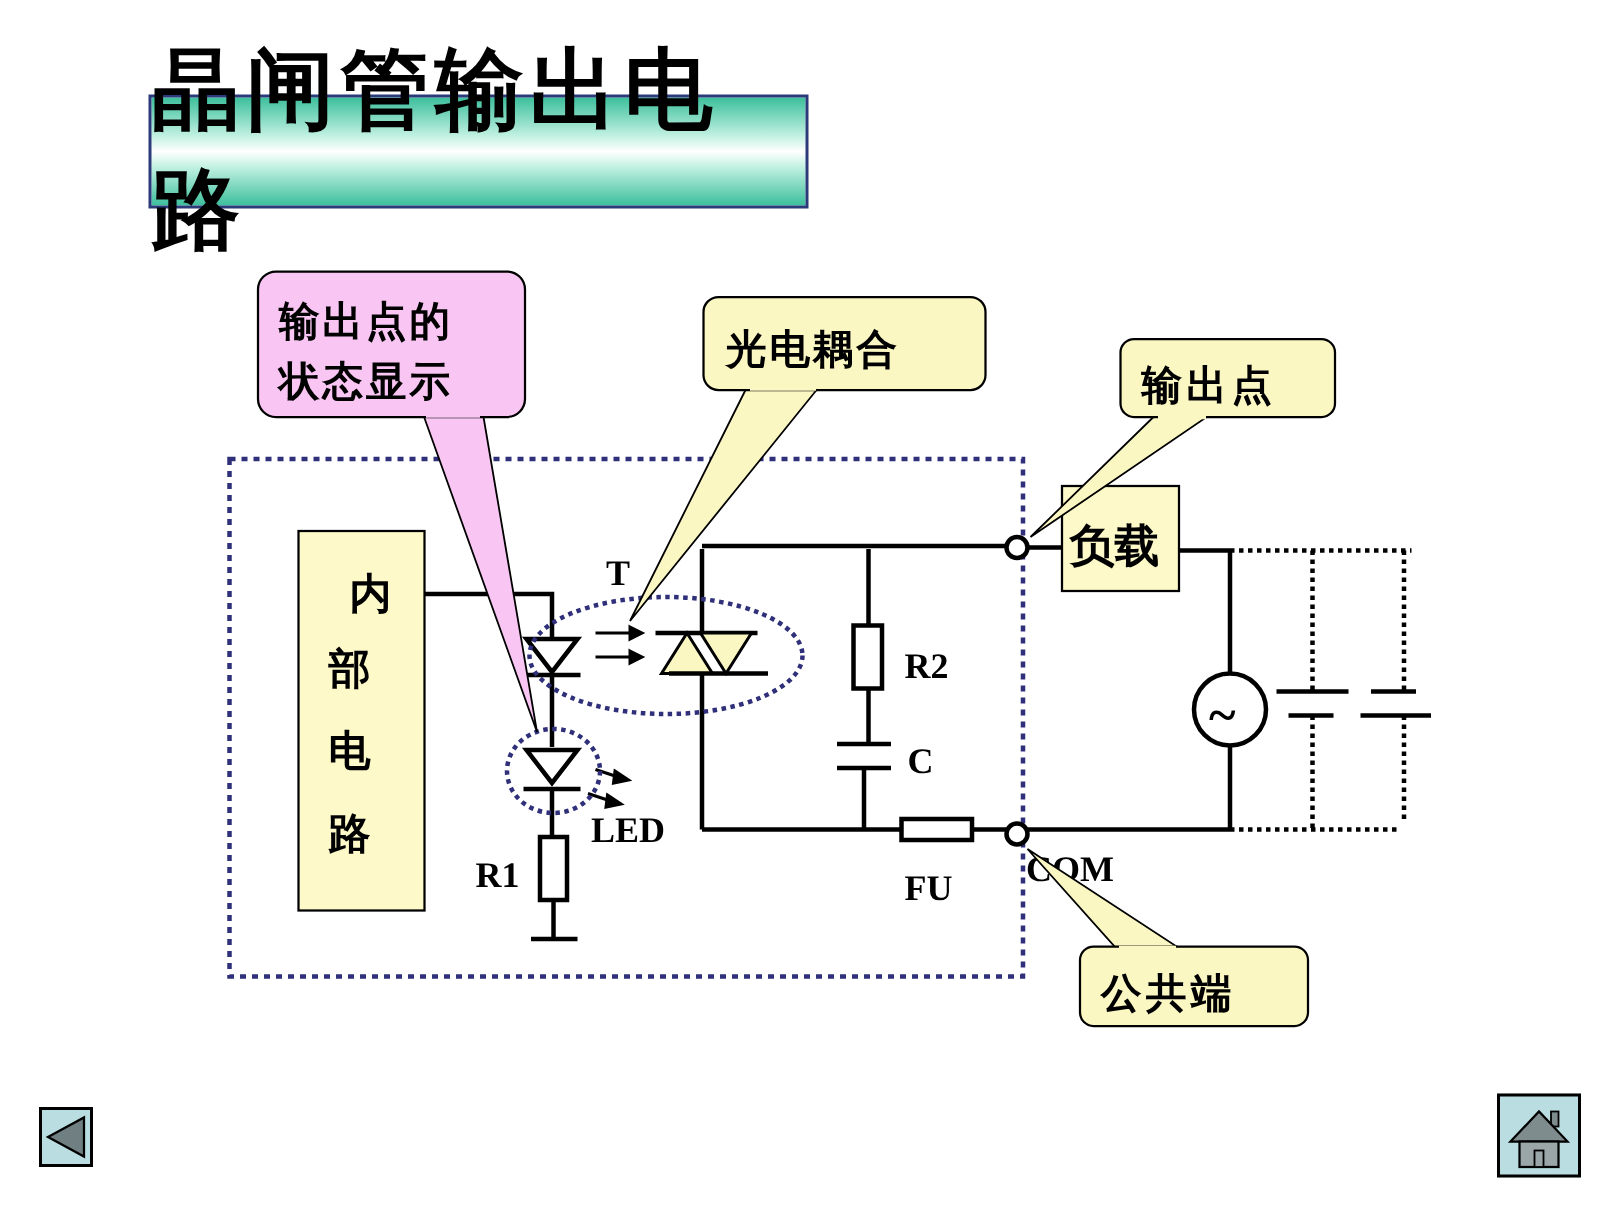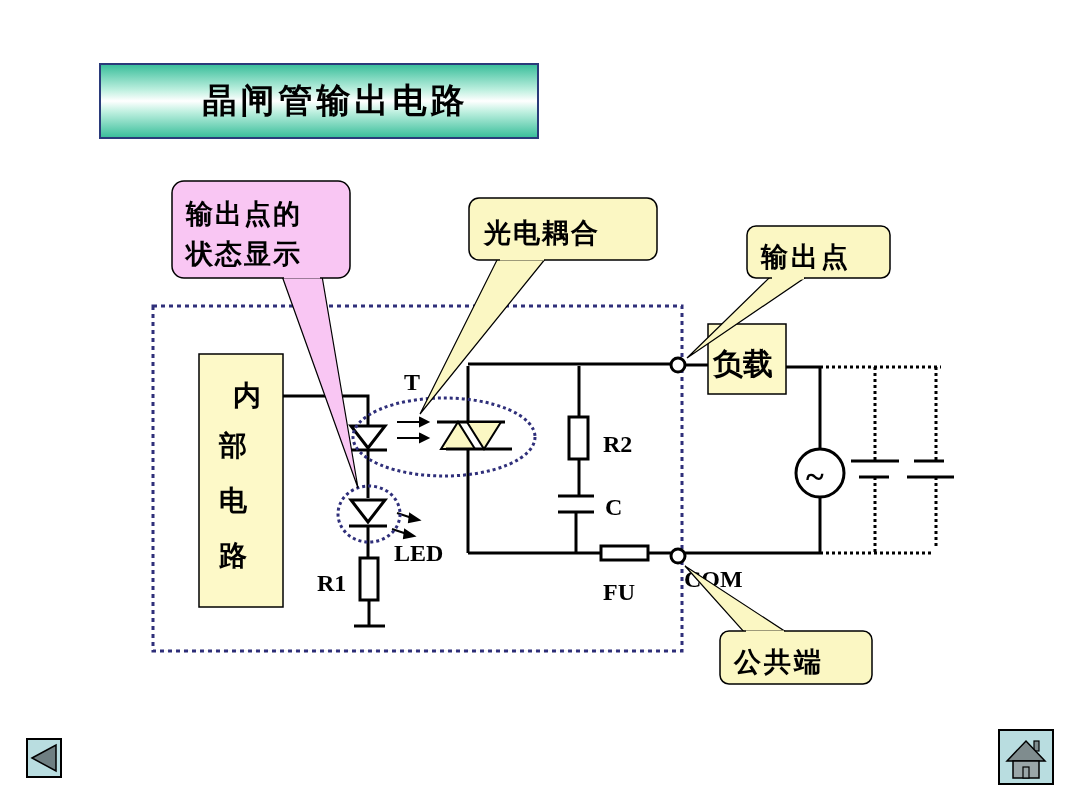--- a/index.html
+++ b/index.html
@@ -2,21 +2,21 @@
 <html><head>
 <meta charset="utf-8">
 <style>
   html, body { margin:0; padding:0; }
   body { width:1080px; height:810px; background:#ffffff; position:relative; overflow:hidden;
          font-family: "DejaVu Serif", serif; }
   .title-box { position:absolute; left:99px; top:63px; width:440px; height:76px;
     border:2px solid #2a3a7a; box-sizing:border-box;
     background: linear-gradient(to bottom, #3cbf9c 0%, #bff0e0 35%, #ffffff 50%, #bff0e0 65%, #3cbf9c 100%);
     display:flex; align-items:center; justify-content:center; }
-  .title-text { font-size:34px; font-weight:bold; color:#000; letter-spacing:4px; font-family:"DejaVu Serif", serif;margin-left:33px; }
+  .title-text { font-size:59px; font-weight:bold; color:#000; letter-spacing:4px; font-family:"DejaVu Serif", serif; }
   svg.diagram { position:absolute; left:0; top:0; }
   .ctext { font-family:"DejaVu Sans", sans-serif; font-weight:bold; fill:#000; }
   .ltext { font-family:"Liberation Serif", serif; font-weight:bold; fill:#000; }
   .nav-btn { position:absolute; width:36px; height:40px; background:#b9dde0; border:2px solid #000; box-sizing:border-box; cursor:pointer; }
   .nav-prev { left:26px; top:738px; }
   .nav-home { left:998px; top:729px; width:56px; height:56px; }
 </style>
 </head>
 <body>
 

